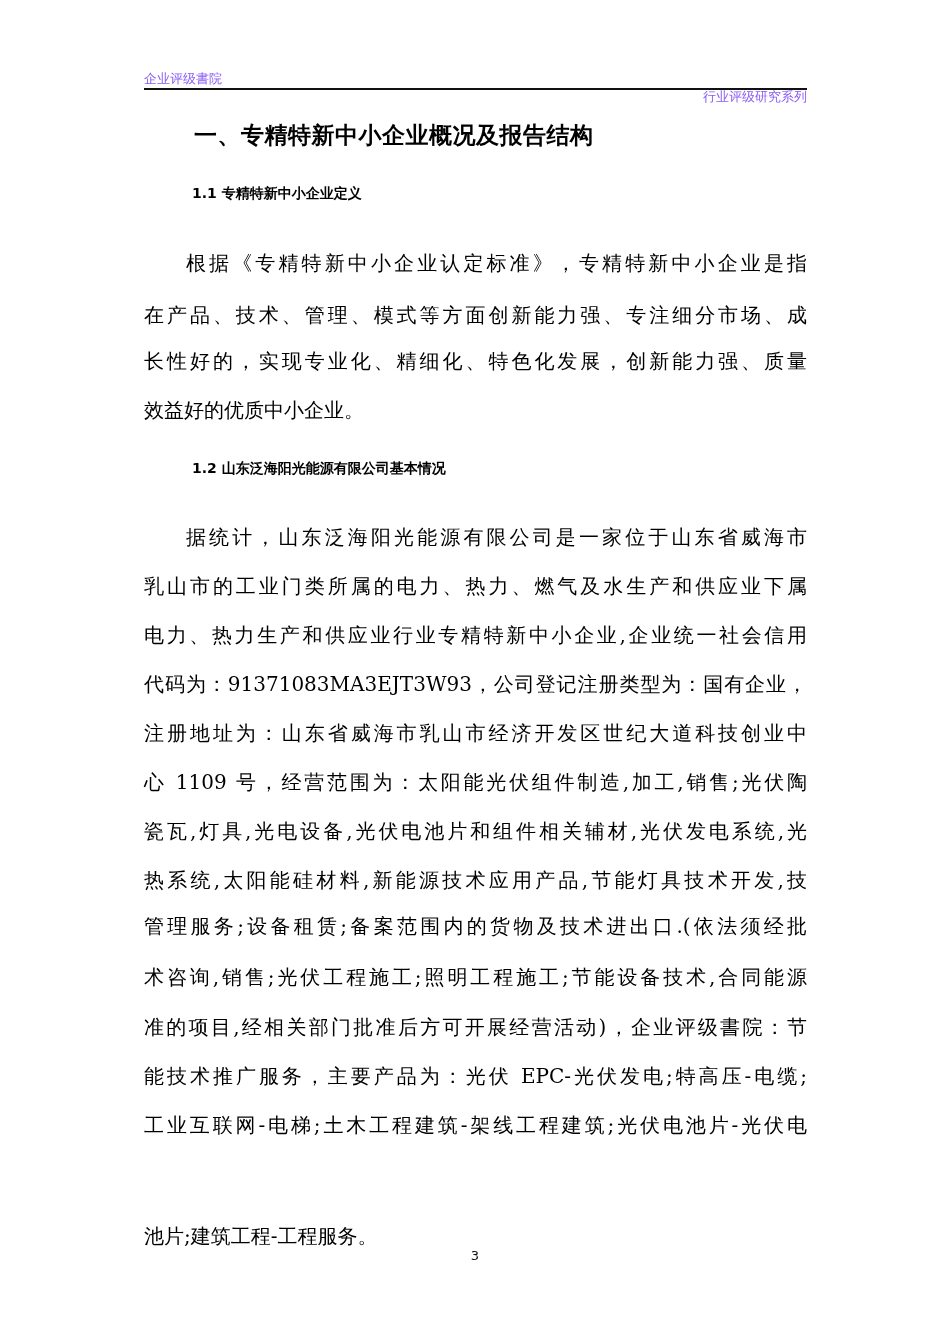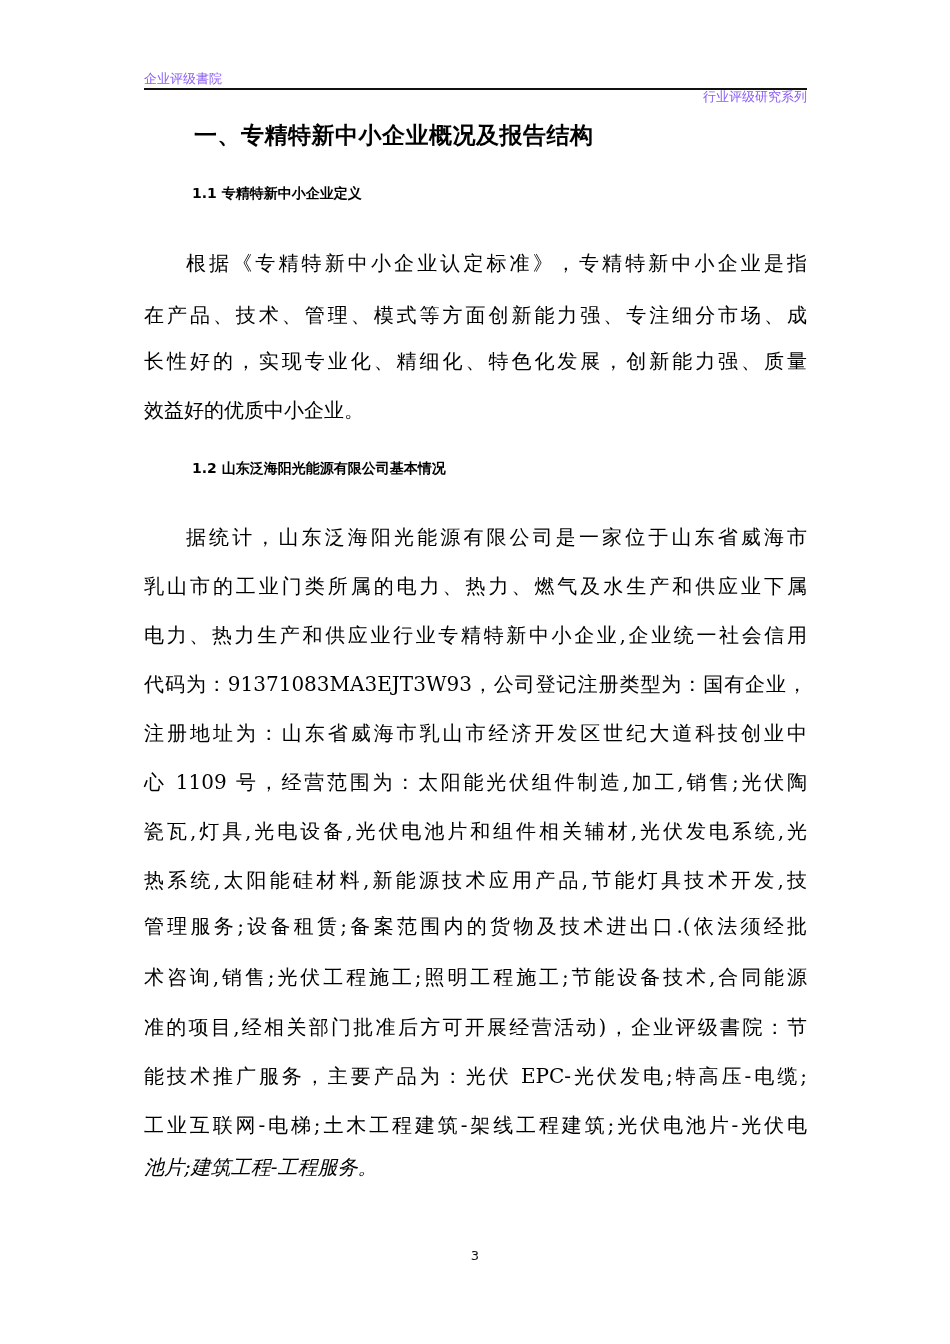--- a/index.html
+++ b/index.html
@@ -47,15 +47,15 @@
 <div class="line" style="top:672px;">代码为：91371083MA3EJT3W93，公司登记注册类型为：国有企业，</div>
 <div class="line" style="top:721px;">注册地址为：山东省威海市乳山市经济开发区世纪大道科技创业中</div>
 <div class="line" style="top:770px;">心 1109 号，经营范围为：太阳能光伏组件制造,加工,销售;光伏陶</div>
 <div class="line" style="top:819px;">瓷瓦,灯具,光电设备,光伏电池片和组件相关辅材,光伏发电系统,光</div>
 <div class="line" style="top:868px;">热系统,太阳能硅材料,新能源技术应用产品,节能灯具技术开发,技</div>
 <div class="line" style="top:917px;margin-top:48px;">术咨询,销售;光伏工程施工;照明工程施工;节能设备技术,合同能源</div>
 <div class="line" style="top:914px;">管理服务;设备租赁;备案范围内的货物及技术进出口.(依法须经批</div>
 <div class="line" style="top:1015px;">准的项目,经相关部门批准后方可开展经营活动)，企业评级書院：节</div>
 <div class="line" style="top:1064px;">能技术推广服务，主要产品为：光伏 EPC-光伏发电;特高压-电缆;</div>
 <div class="line" style="top:1113px;">工业互联网-电梯;土木工程建筑-架线工程建筑;光伏电池片-光伏电</div>
-<div class="line last" style="top:1155px;font-style:italic;">池片;建筑工程-工程服务。</div>
+<div class="line last" style="top:1224px;">池片;建筑工程-工程服务。</div>
 
 <div class="page-num">3</div>
 
 </body></html>

